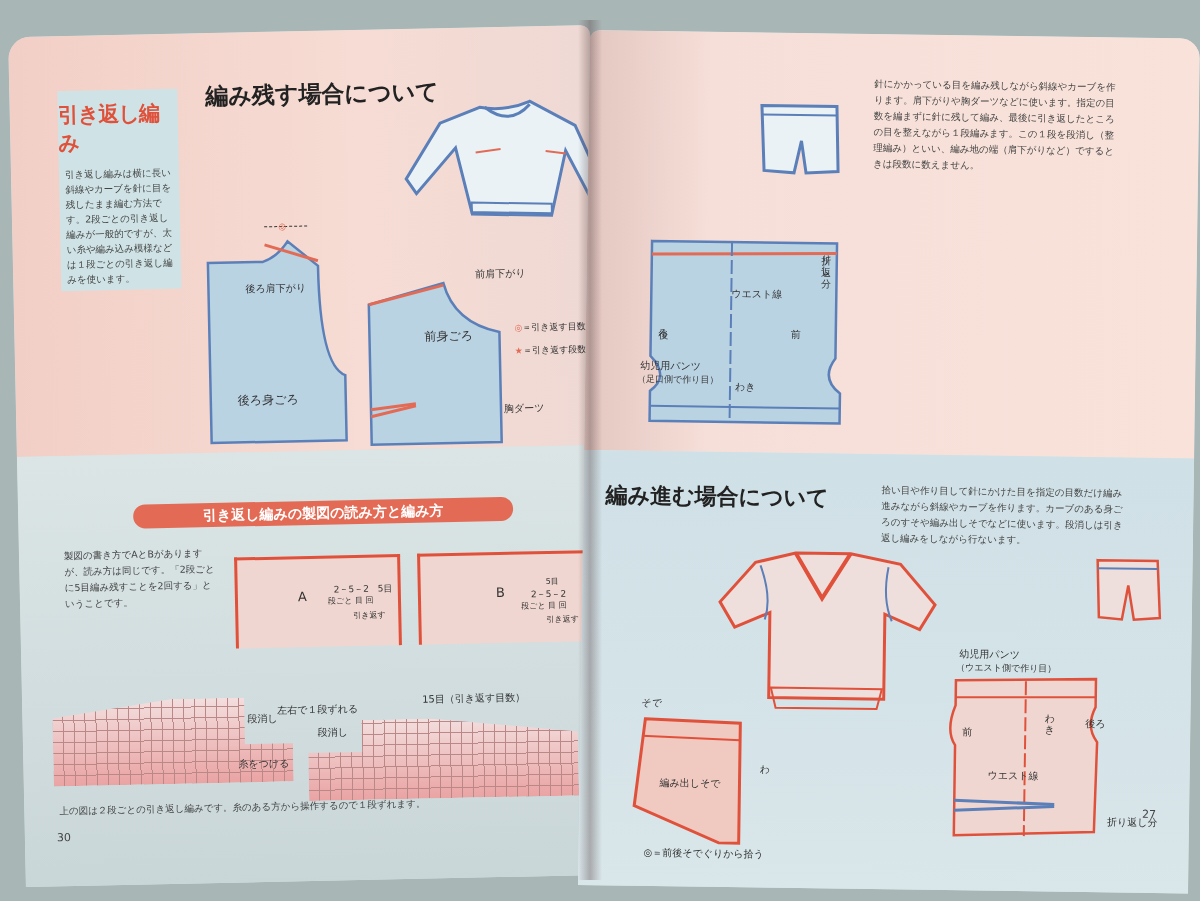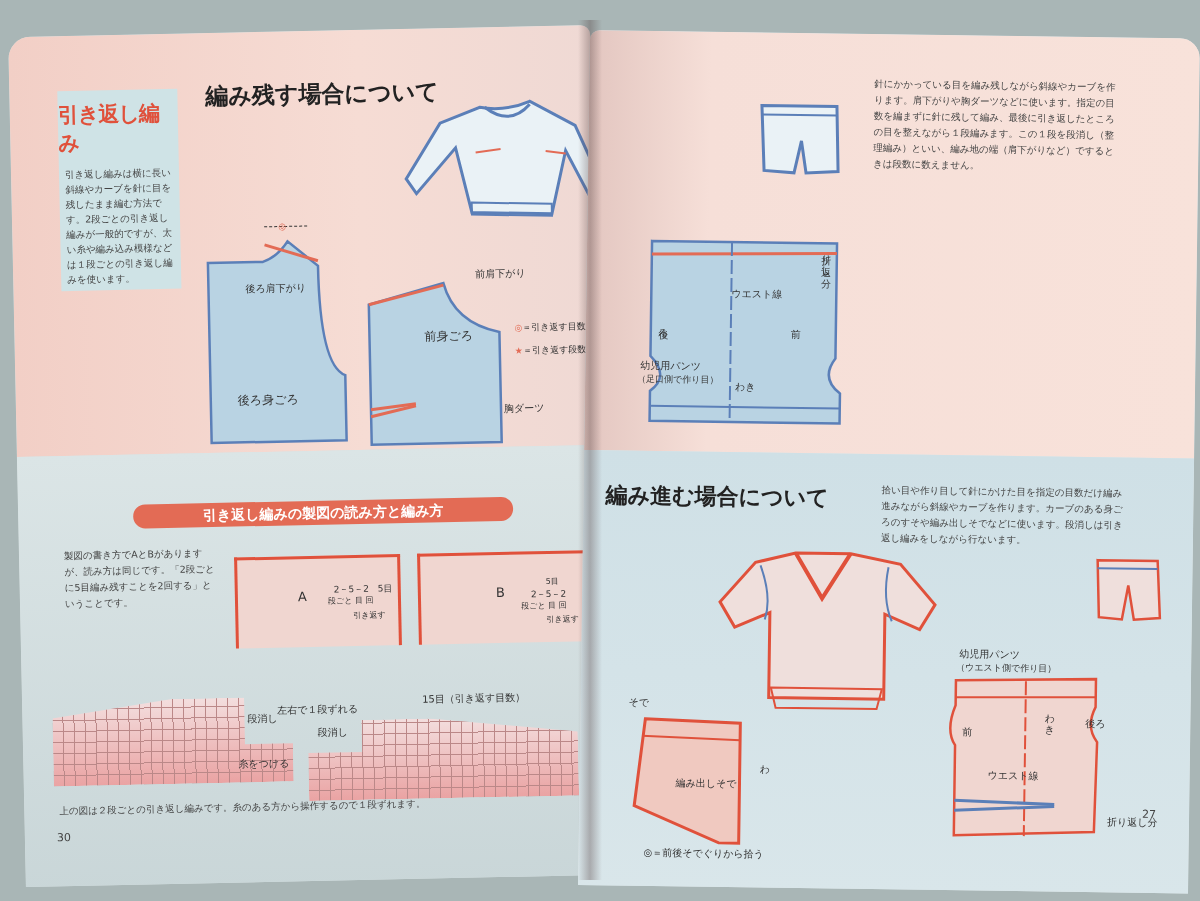--- a/index.html
+++ b/index.html
@@ -135,26 +135,26 @@
     <path d="M62 140 L173 140 L168 160 L67 160 Z" fill="none" stroke="#e0513b" stroke-width="2"></path>
     <path d="M50 18 Q62 50 55 72" fill="none" stroke="#5b7fb8" stroke-width="2"></path>
     <path d="M178 18 Q172 50 182 72" fill="none" stroke="#5b7fb8" stroke-width="2"></path>
   </svg>
 
   <svg style="left:510px;top:518px;" width="75" height="70">
     <path d="M5 5 L65 5 L68 62 L42 64 L36 30 L30 64 L7 62 Z" fill="#efdfdc" stroke="#e0513b" stroke-width="2.5"></path>
     <line x1="5" y1="13" x2="65" y2="13" stroke="#5b7fb8" stroke-width="2"></line>
   </svg>
 
-  <div class="abs label" style="left:48px;top:665px;">そで</div>
+  <div class="abs label" style="left:60px;top:665px;font-style:italic;">そで</div>
   <svg style="left:50px;top:683px;" width="130" height="130">
     <path d="M15 5 L110 8 L110 128 L90 128 L5 92 Z" fill="#f0c9c0" stroke="#e0513b" stroke-width="3"></path>
     <line x1="12" y1="22" x2="110" y2="25" stroke="#e0513b" stroke-width="2"></line>
   </svg>
-  <div class="abs label" style="left:96px;top:745px;">編み出しそで</div>
+  <div class="abs label" style="left:80px;top:745px;">編み出しそで</div>
   <div class="abs label" style="left:180px;top:730px;">わ</div>
   <div class="abs label" style="left:65px;top:815px;">◎＝前後そでぐりから拾う</div>
 
   <div class="abs label" style="left:378px;top:612px;">幼児用パンツ</div>
   <div class="abs label" style="left:375px;top:626px;font-size:9px;">（ウエスト側で作り目）</div>
   <svg style="left:365px;top:640px;" width="170" height="165">
     <path d="M10 5 L150 2 L150 30 Q140 50 152 65 L150 155 L10 160 L10 70 Q0 55 10 30 Z" fill="#f0d6d0" stroke="#e0513b" stroke-width="2.5"></path>
     <line x1="10" y1="22" x2="150" y2="20" stroke="#e0513b" stroke-width="2"></line>
     <line x1="80" y1="5" x2="80" y2="160" stroke="#e0513b" stroke-width="2" stroke-dasharray="14,4"></line>
     <line x1="10" y1="125" x2="110" y2="128" stroke="#5b7fb8" stroke-width="3"></line>

